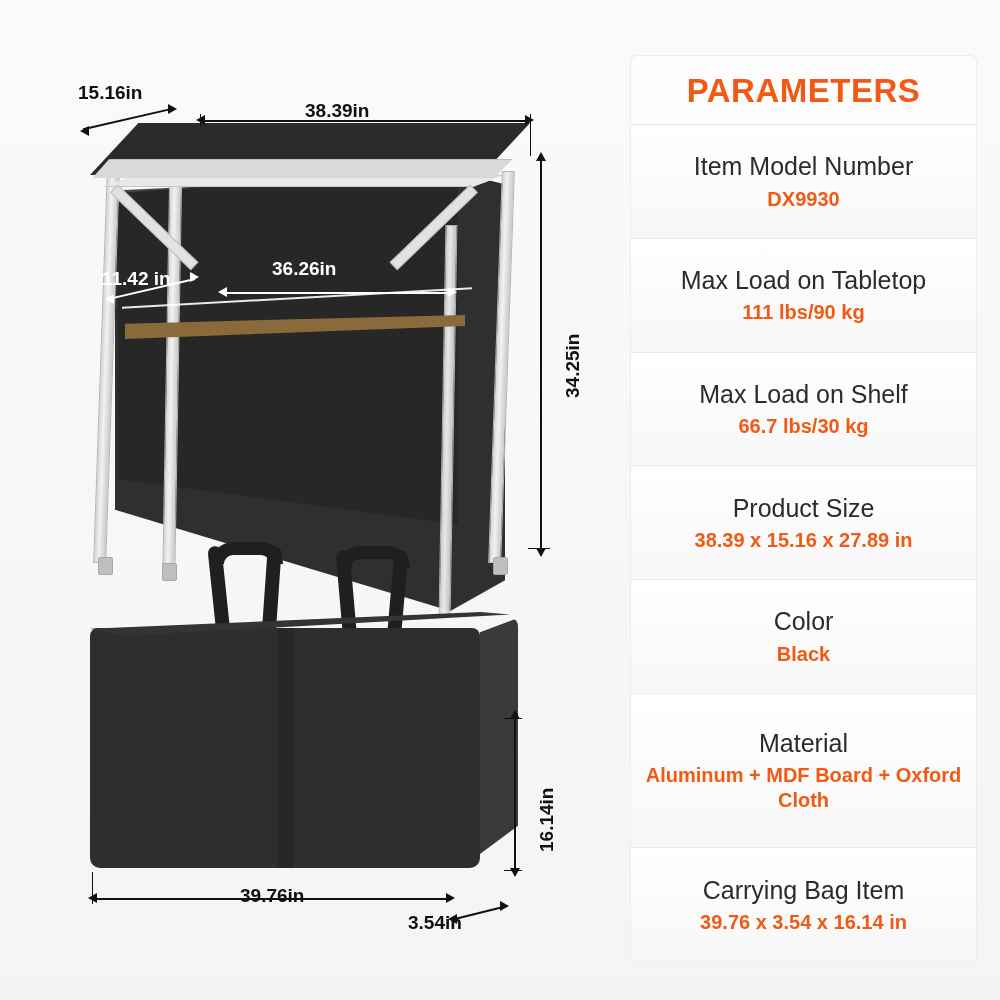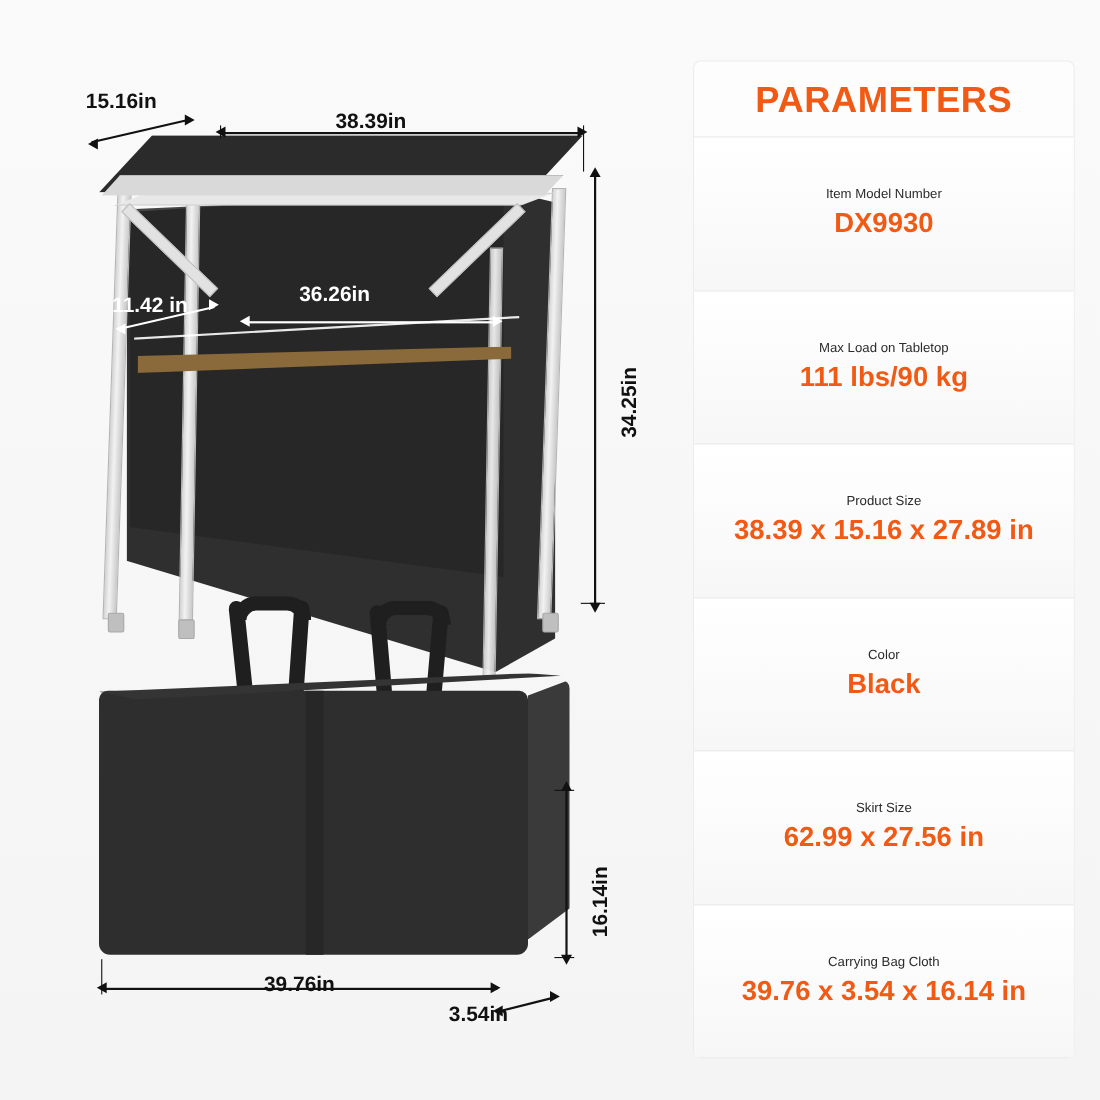--- a/index.html
+++ b/index.html
@@ -274,27 +274,27 @@
     border-top: 1px solid #e9e9e9;
     display: flex;
     flex-direction: column;
     align-items: center;
     justify-content: center;
     padding: 4px 10px;
     text-align: center;
     background: linear-gradient(180deg,#ffffff 0%, #f7f7f7 100%);
   }
   .prow .k {
-    font-size: 12px;
+    font-size: 25px;
     color: #2b2b2b;
     line-height: 1.25;
     margin-bottom: 4px;
   }
   .prow .v {
-    font-size: 25px;
+    font-size: 20px;
     font-weight: 700;
     color: #f05a14;
     line-height: 1.25;
   }
   .prow.tall { flex: 1.35 1 auto; }
 </style>
 </head>
 <body>
 
 <div class="page">
@@ -395,37 +395,41 @@
     <div class="prow">
       <div class="k">Item Model Number</div>
       <div class="v">DX9930</div>
     </div>
 
     <div class="prow">
       <div class="k">Max Load on Tabletop</div>
       <div class="v">111 lbs/90 kg</div>
     </div>
 
+    <div class="prow">
+      <div class="k">Max Load on Shelf</div>
+      <div class="v">66.7 lbs/30 kg</div>
+    </div>
 
     <div class="prow">
       <div class="k">Product Size</div>
       <div class="v">38.39 x 15.16 x 27.89 in</div>
     </div>
 
 
     <div class="prow">
       <div class="k">Color</div>
       <div class="v">Black</div>
     </div>
 
-
-    <div class="prow">
-      <div class="k">Skirt Size</div>
-      <div class="v">62.99 x 27.56 in</div>
-    </div>
-
-    <div class="prow">
-      <div class="k">Carrying Bag Cloth</div>
+    <div class="prow tall">
+      <div class="k">Material</div>
+      <div class="v">Aluminum + MDF Board + Oxford Cloth</div>
+    </div>
+
+
+    <div class="prow">
+      <div class="k">Carrying Bag Item</div>
       <div class="v">39.76 x 3.54 x 16.14 in</div>
     </div>
   </div>
 
 </div>
 
 </body></html>

